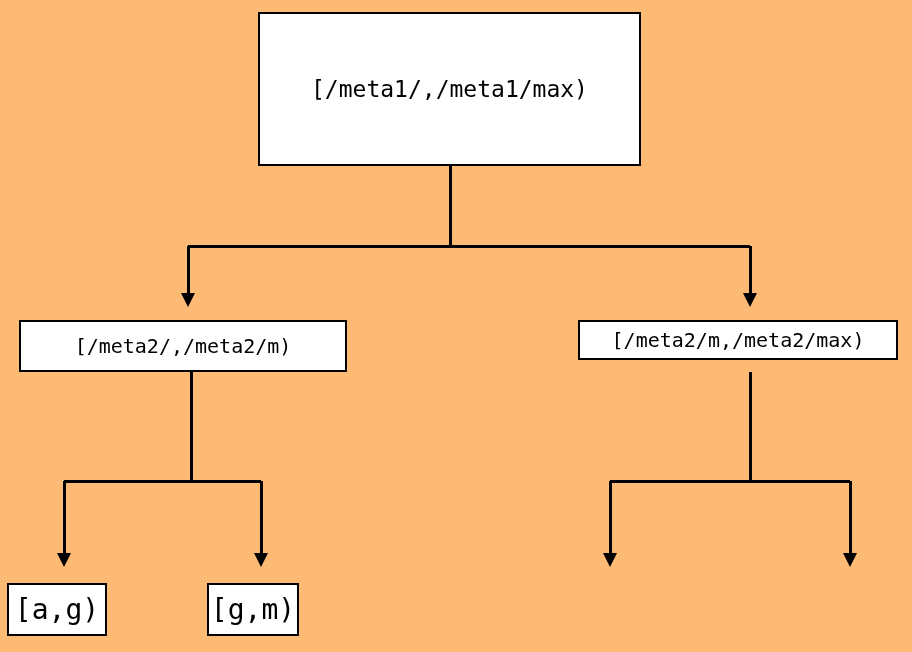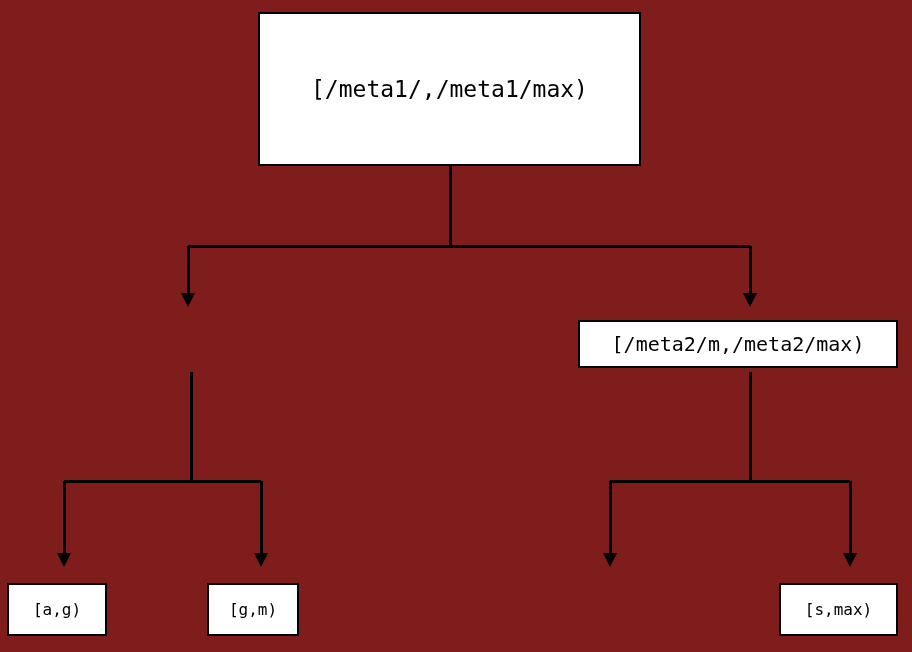--- a/index.html
+++ b/index.html
@@ -8,21 +8,21 @@
     padding: 0;
     background: #ffffff;
   }
   body {
     font-family: "DejaVu Sans Mono", "Liberation Mono", monospace;
   }
   #diagram-root {
     position: relative;
     width: 912px;
     height: 652px;
-    background: #7f1d1d;
+    background: #fdba74;
     overflow: hidden;
     text-align: right;
   }
   #tree-svg {
     position: absolute;
     top: 0;
     left: 0;
     width: 912px;
     height: 652px;
     display: block;
@@ -60,31 +60,31 @@
     top: 320px;
     width: 328px;
     height: 52px;
     font-size: 20px;
   }
   #node-meta2-low .node-label { font-size: 20px; }
   #node-meta2-high {
     left: 578px;
     top: 320px;
     width: 320px;
-    height: 48px;
+    height: 40px;
     font-size: 20px;
   }
   #node-meta2-high .node-label { font-size: 20px; }
   
   .leaf-box {
     top: 583px;
     height: 53px;
     font-size: 20px;
   }
-  .leaf-box .node-label { font-size: 16px; }
+  .leaf-box .node-label { font-size: 28px; }
   #node-leaf-ag   { left: 7px;   width: 100px; }
   #node-leaf-gm   { left: 207px; width: 92px; }
   #node-leaf-ms   { left: 553px; width: 100px; }
   #node-leaf-smax { left: 779px; width: 119px; }
 </style>
 </head>
 <body>
 
 <div id="diagram-root">
 
@@ -116,31 +116,31 @@
       <polygon points="254,553 268,553 261,567"></polygon>
       <polygon points="603,553 617,553 610,567"></polygon>
       <polygon points="843,553 857,553 850,567"></polygon>
     </g>
   </svg>
 
   <div class="node-box" id="node-root">
     <span class="node-label">[/meta1/,/meta1/max)</span>
   </div>
 
+  <div class="node-box" id="node-meta2-low">
+    <span class="node-label">[/meta2/,/meta2/m)</span>
+  </div>
 
   <div class="node-box" id="node-meta2-high">
     <span class="node-label">[/meta2/m,/meta2/max)</span>
   </div>
 
   <div class="node-box leaf-box" id="node-leaf-ag">
     <span class="node-label">[a,g)</span>
   </div>
 
   <div class="node-box leaf-box" id="node-leaf-gm">
     <span class="node-label">[g,m)</span>
   </div>
 
 
-  <div class="node-box leaf-box" id="node-leaf-smax">
-    <span class="node-label">[s,max)</span>
-  </div>
 
 </div>
 
 </body></html>

